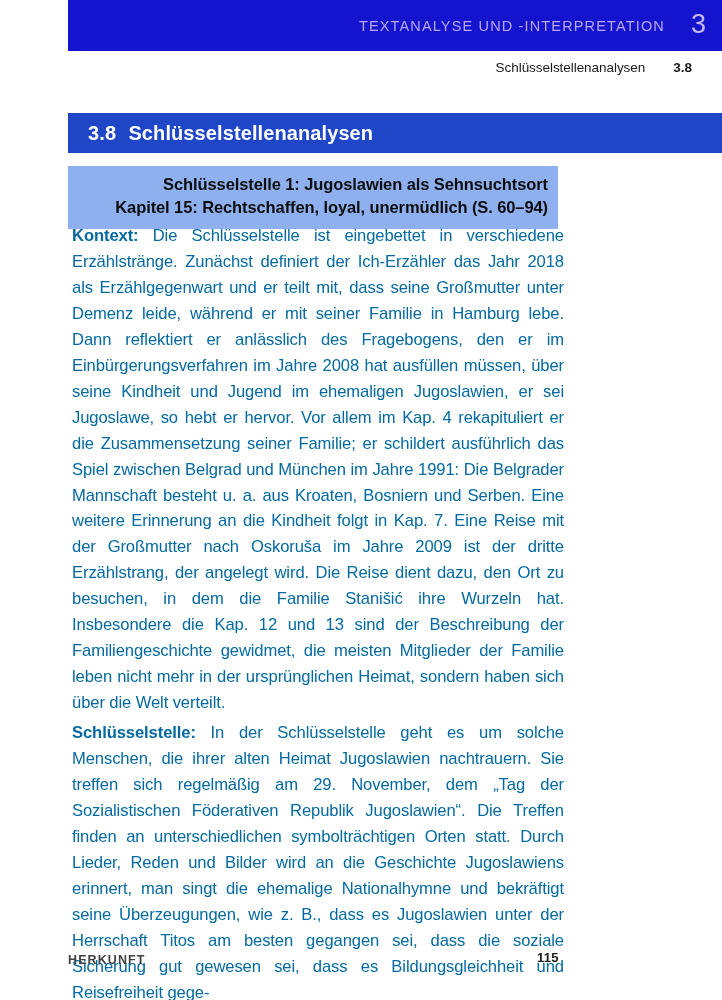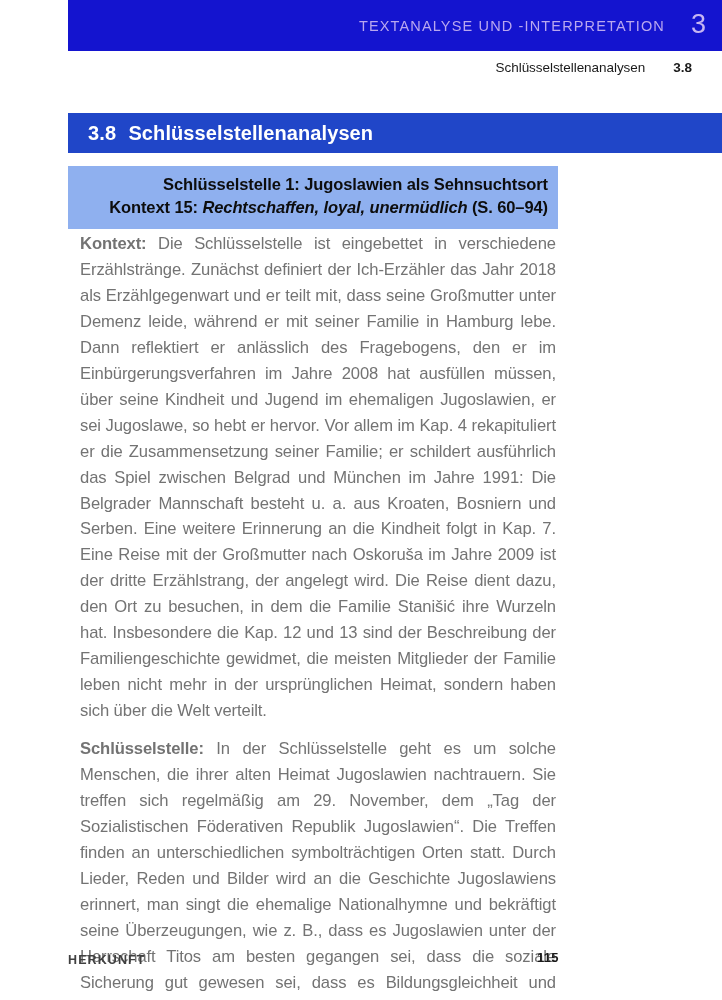--- a/index.html
+++ b/index.html
@@ -116,38 +116,37 @@
   .keybox-line {
     font-size: 16.5px;
     font-weight: 700;
     color: #0d0d0d;
     line-height: 1.42;
     letter-spacing: -0.1px;
     white-space: nowrap;
     text-align: right;
   }
   .keybox-line .ital {
-    font-style: italic;
     font-weight: 700;
   }
 
   
   .body {
     position: absolute;
     left: 68px;
     top: 219px;
     width: 500px;
   }
   .para {
     font-size: 16.6px;
     line-height: 25.95px;
-    color: #737373;
+    color: #0369a1;
     text-align: justify;
     letter-spacing: -0.1px;
-    margin: 12px;
+    margin: 4px;
     -webkit-hyphens: none;
     hyphens: none;
   }
   .para + .para {
     margin-top: 0;
   }
   .para b {
     font-weight: 700;
   }
 
@@ -195,21 +194,21 @@
   </div>
 
   <div class="section-band">
     <span class="num">3.8</span>
     <span class="name">Schlüsselstellenanalysen</span>
   </div>
 
   <div class="keybox">
     <div class="keybox-line">Schlüsselstelle 1: Jugoslawien als Sehnsuchtsort</div>
     <div class="keybox-line">
-      <span>Kontext 15: </span><span class="ital">Rechtschaffen, loyal, unermüdlich</span><span> (S. 60–94)</span>
+      <span>Kapitel 15: </span><span class="ital">Rechtschaffen, loyal, unermüdlich</span><span> (S. 60–94)</span>
     </div>
   </div>
 
   <div class="body">
     <p class="para"><b>Kontext:</b><span> Die Schlüsselstelle ist eingebettet in verschiedene Erzählstränge. Zunächst definiert der Ich-Erzähler das Jahr 2018 als Erzählgegenwart und er teilt mit, dass seine Großmutter unter Demenz leide, während er mit seiner Familie in Hamburg lebe. Dann reflektiert er anlässlich des Fragebogens, den er im Einbürgerungsverfahren im Jahre 2008 hat ausfüllen müssen, über seine Kindheit und Jugend im ehemaligen Jugoslawien, er sei Jugoslawe, so hebt er hervor. Vor allem im Kap. 4 rekapituliert er die Zusammensetzung seiner Familie; er schildert ausführlich das Spiel zwischen Belgrad und München im Jahre 1991: Die Belgrader Mannschaft besteht u. a. aus Kroaten, Bosniern und Serben. Eine weitere Erinnerung an die Kindheit folgt in Kap. 7. Eine Reise mit der Großmutter nach Oskoruša im Jahre 2009 ist der dritte Erzählstrang, der angelegt wird. Die Reise dient dazu, den Ort zu besuchen, in dem die Familie Stanišić ihre Wurzeln hat. Insbesondere die Kap. 12 und 13 sind der Beschreibung der Familiengeschichte gewidmet, die meisten Mitglieder der Familie leben nicht mehr in der ursprünglichen Heimat, sondern haben sich über die Welt verteilt.</span></p>
     <p class="para"><b>Schlüsselstelle:</b><span> In der Schlüsselstelle geht es um solche Menschen, die ihrer alten Heimat Jugoslawien nachtrauern. Sie treffen sich regelmäßig am 29. November, dem „Tag der Sozialistischen Föderativen Republik Jugoslawien“. Die Treffen finden an unterschiedlichen symbolträchtigen Orten statt. Durch Lieder, Reden und Bilder wird an die Geschichte Jugoslawiens erinnert, man singt die ehemalige Nationalhymne und bekräftigt seine Überzeugungen, wie z. B., dass es Jugoslawien unter der Herrschaft Titos am besten gegangen sei, dass die soziale Sicherung gut gewesen sei, dass es Bildungsgleichheit und Reisefreiheit gege-</span></p>
   </div>
 
   <div class="footer">
     <span class="footer-book">Herkunft</span>

